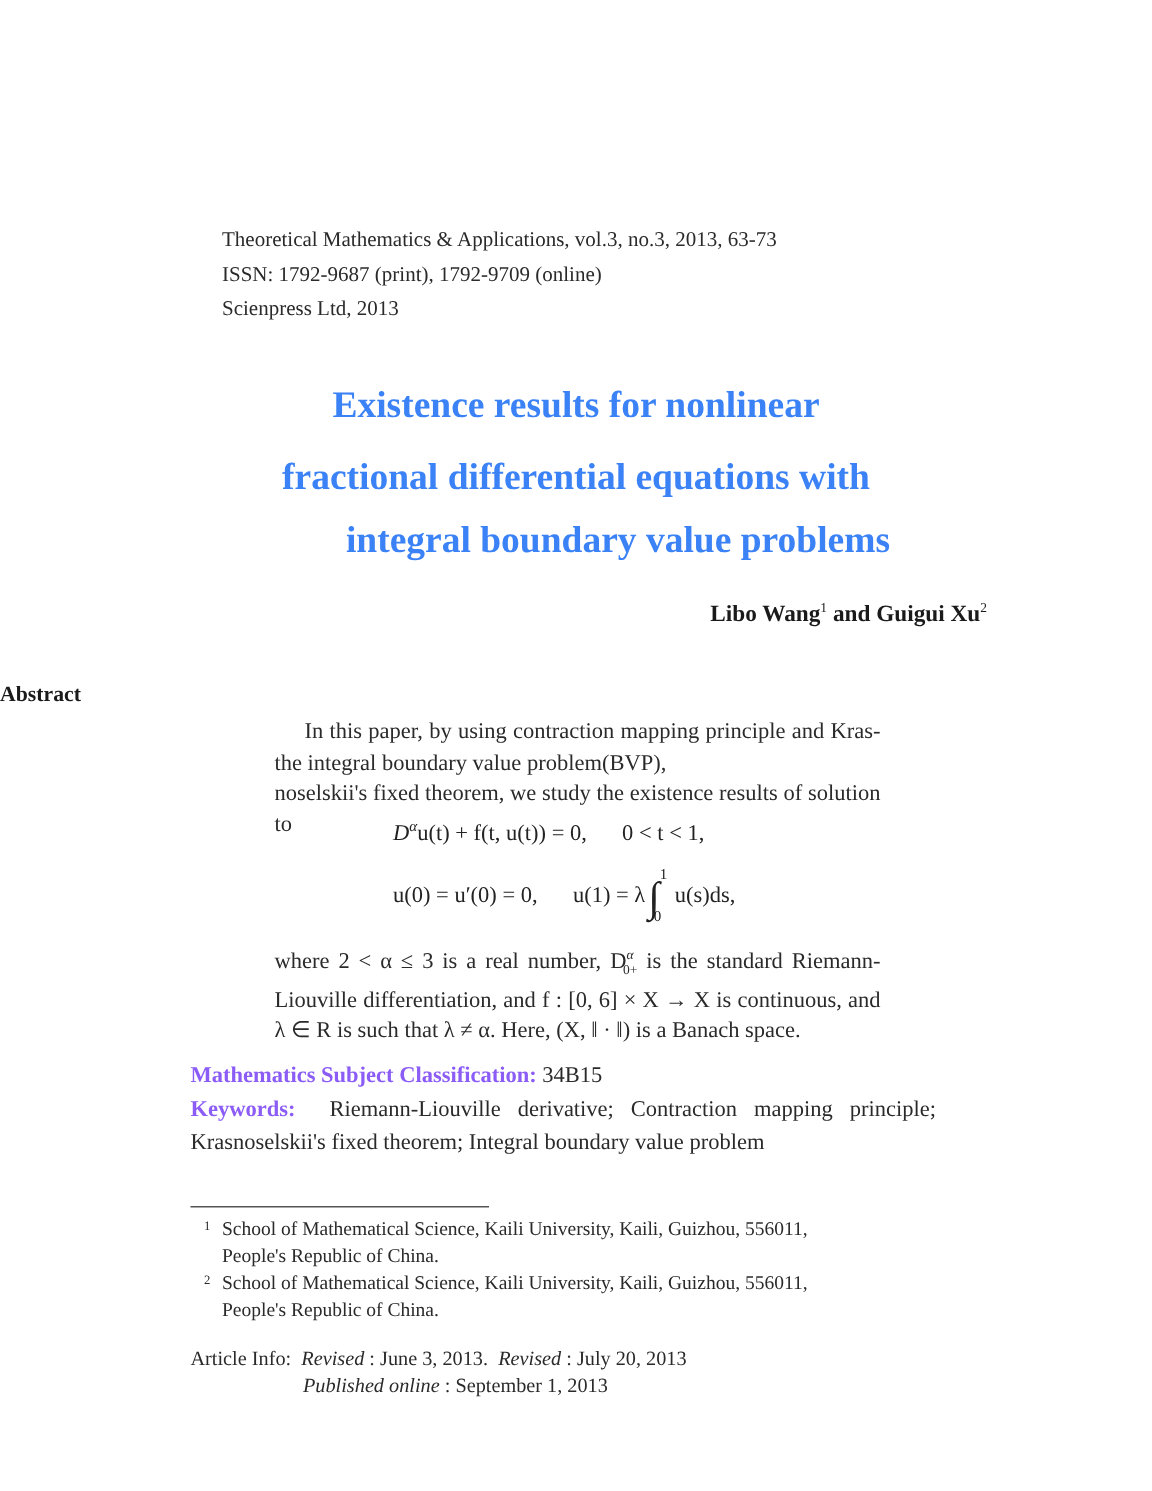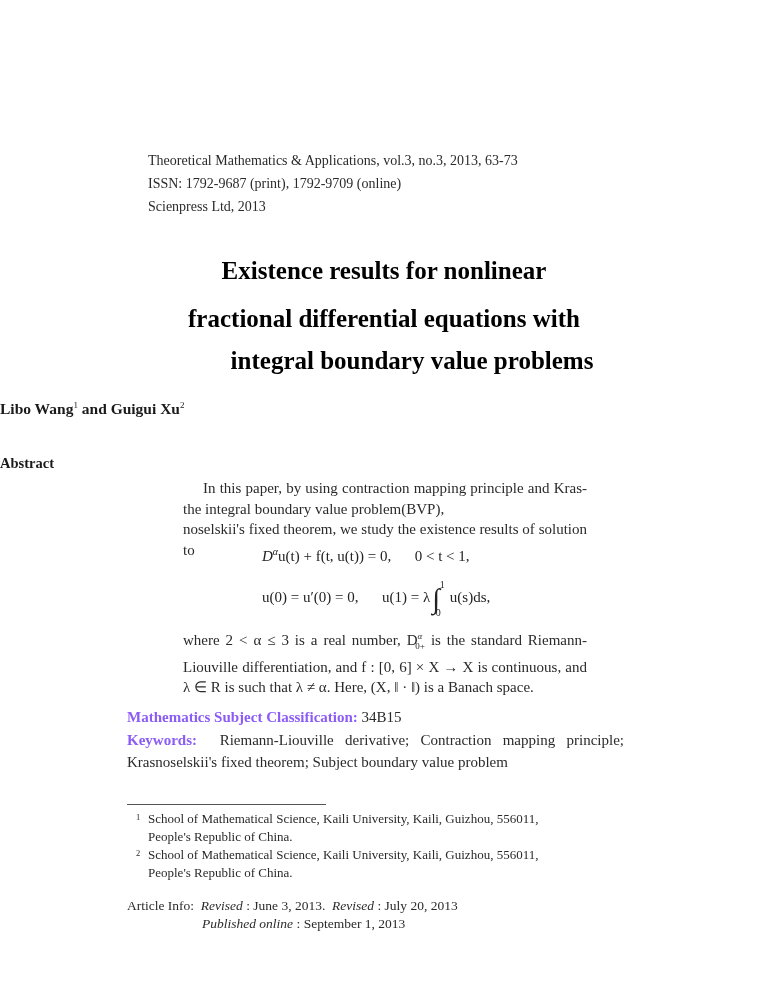--- a/index.html
+++ b/index.html
@@ -4,23 +4,23 @@
 <style>
   html, body { margin: 0; padding: 0; }
   body {
     width: 768px; height: 994px; background: #ffffff; position: relative; overflow: hidden;
     font-family: "DejaVu Serif", "Liberation Serif", serif; color: #1a1a1a;
   }
   .abs { position: absolute; white-space: nowrap; }
   .hdr { left: 148px; font-size: 14px; color: #2a2a2a; font-family: "Liberation Serif", serif; }
   .title {
     left: 0; width: 768px; text-align: center; font-family: "Liberation Serif", serif;
-    font-weight: bold; font-size: 25px; color: #000000;
+    font-weight: bold; font-size: 25px; color: #3b82f6;
   }
-  .authors { left: 0; width: 658px; text-align: left; font-family: "Liberation Serif", serif; font-weight: bold; font-size: 15.5px; }
+  .authors { left: 0; width: 658px; text-align: right; font-family: "Liberation Serif", serif; font-weight: bold; font-size: 15.5px; }
   .authors sup { font-size: 9px; font-weight: normal; }
   .abs-head { left: 0; width: 768px; font-family: "Liberation Serif", serif; font-weight: bold; font-size: 14.5px; }
   .para {
     left: 163px; width: 424px; font-family: "Liberation Serif", serif; font-size: 15px;
     color: #2a2a2a; white-space: normal; text-align: justify; line-height: 20.5px;
   }
   .para .ln { display: block; text-align-last: justify; margin-left: 20px; }
   .para .ln.last { text-align-last: left; }
   .para .ln.indent { text-indent: 20px; }
   .eq { font-family: "Liberation Serif", serif; font-size: 15px; color: #222; }
@@ -80,21 +80,21 @@
   <span class="ln"><span>where 2 &lt; α ≤ 3 is a real number, D</span><sup style="font-size:9px;"><i>α</i></sup><sub style="font-size:9px;margin-left:-7px;">0+</sub> <span>is the standard Riemann-</span></span>
   <span class="ln">Liouville differentiation, and f : [0, 6] × X → X is continuous, and</span>
   <span class="ln last">λ ∈ R is such that λ ≠ α. Here, (X, ‖ · ‖) is a Banach space.</span>
 </div>
 
 <div class="abs body-w" style="top:706px;">
   <span class="ln last"><b>Mathematics Subject Classification:</b> <span>34B15</span></span>
 </div>
 <div class="abs body-w" style="top:729px;">
   <span class="ln"><b>Keywords:</b>&nbsp; <span>Riemann-Liouville derivative; Contraction mapping principle;</span></span>
-  <span class="ln last">Krasnoselskii's fixed theorem; Subject boundary value problem</span>
+  <span class="ln last">Krasnoselskii's fixed theorem; Integral boundary value problem</span>
 </div>
 
 <div class="rule"></div>
 
 <div class="abs fn" style="top:810px;">
   <sup>1</sup>
   <div>School of Mathematical Science, Kaili University, Kaili, Guizhou, 556011,</div>
   <div>People's Republic of China.</div>
 </div>
 <div class="abs fn" style="top:846px;">

